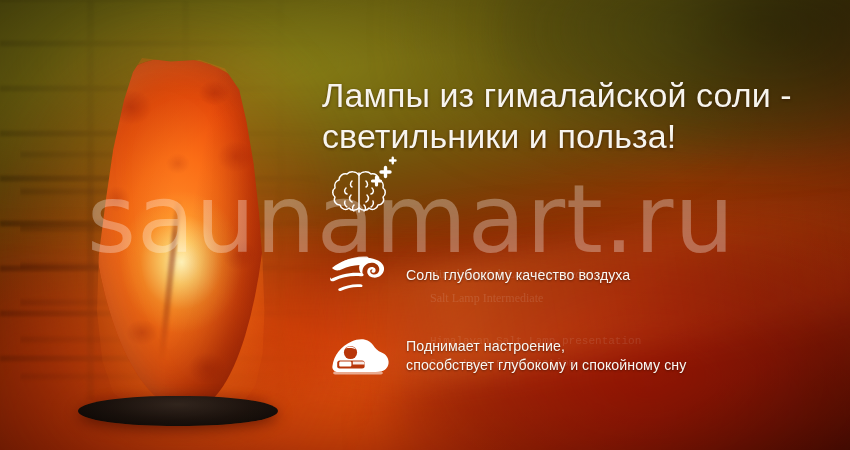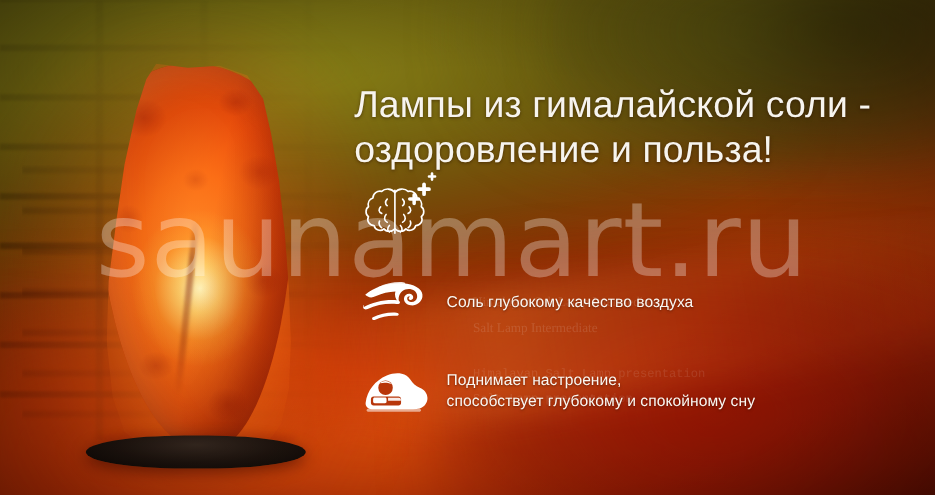--- a/index.html
+++ b/index.html
@@ -399,21 +399,21 @@
   <div class="watermark-sub2">Himalayan Salt Lamp presentation
 Salt Lamp presentation</div>
 
   <div class="watermark">
     <span>saunamart.ru</span>
   </div>
 
   <div class="content">
 
     <h1 class="headline">Лампы из гималайской соли -
-оздоровление и польза!</h1>
+светильники и польза!</h1>
 
     <div class="features">
 
       <div class="feature feature-brain">
         <div class="feature-icon">
           <svg width="74" height="74" viewBox="0 0 74 74" fill="none" stroke="#ffffff" stroke-width="1.5" stroke-linecap="round" stroke-linejoin="round">
 
             <path d="M31 23 L31 62"></path>
 
             <path d="M31 25c-3-4-9-4-12-1-4-1-8 2-8 6-3 1-5 4-4 8-3 2-3 7 0 9-2 4 1 8 5 8 1 4 6 6 9 3 2 3 7 3 10 0"></path>

